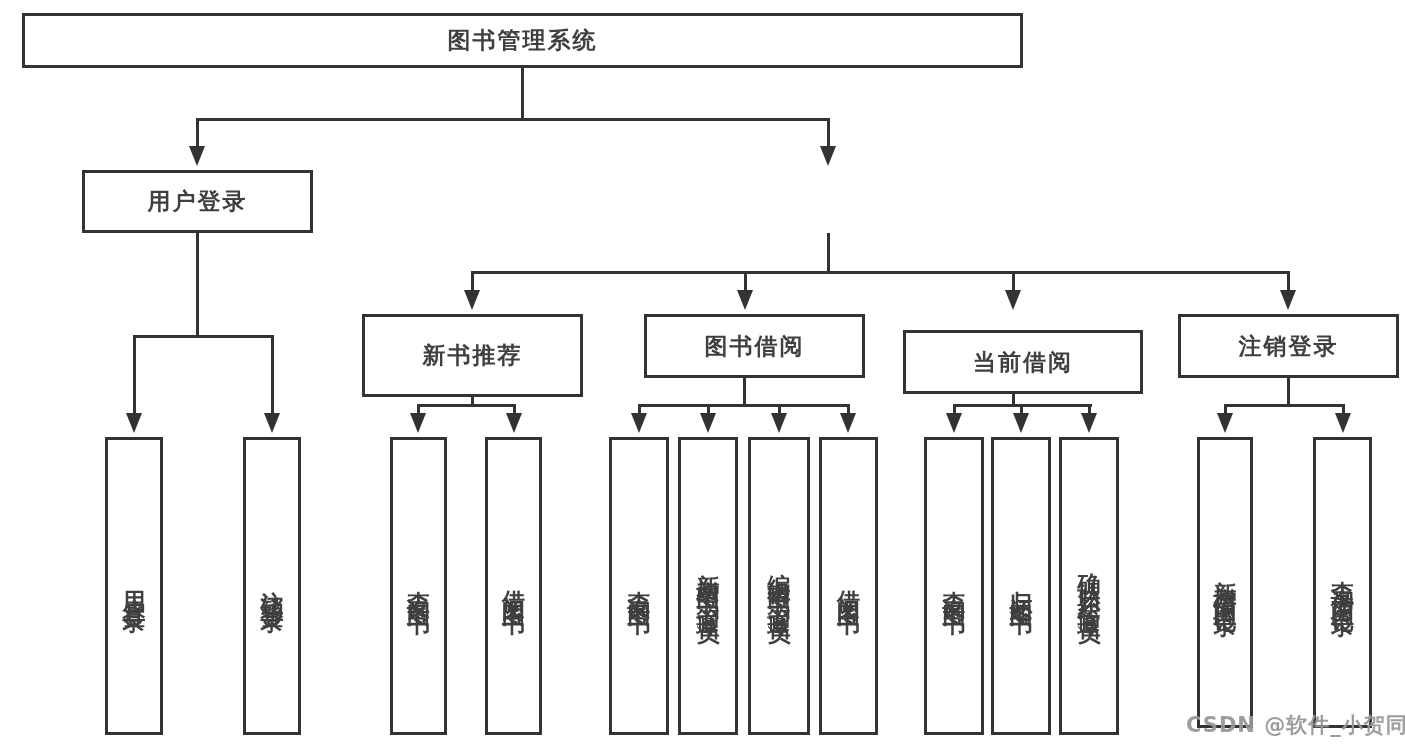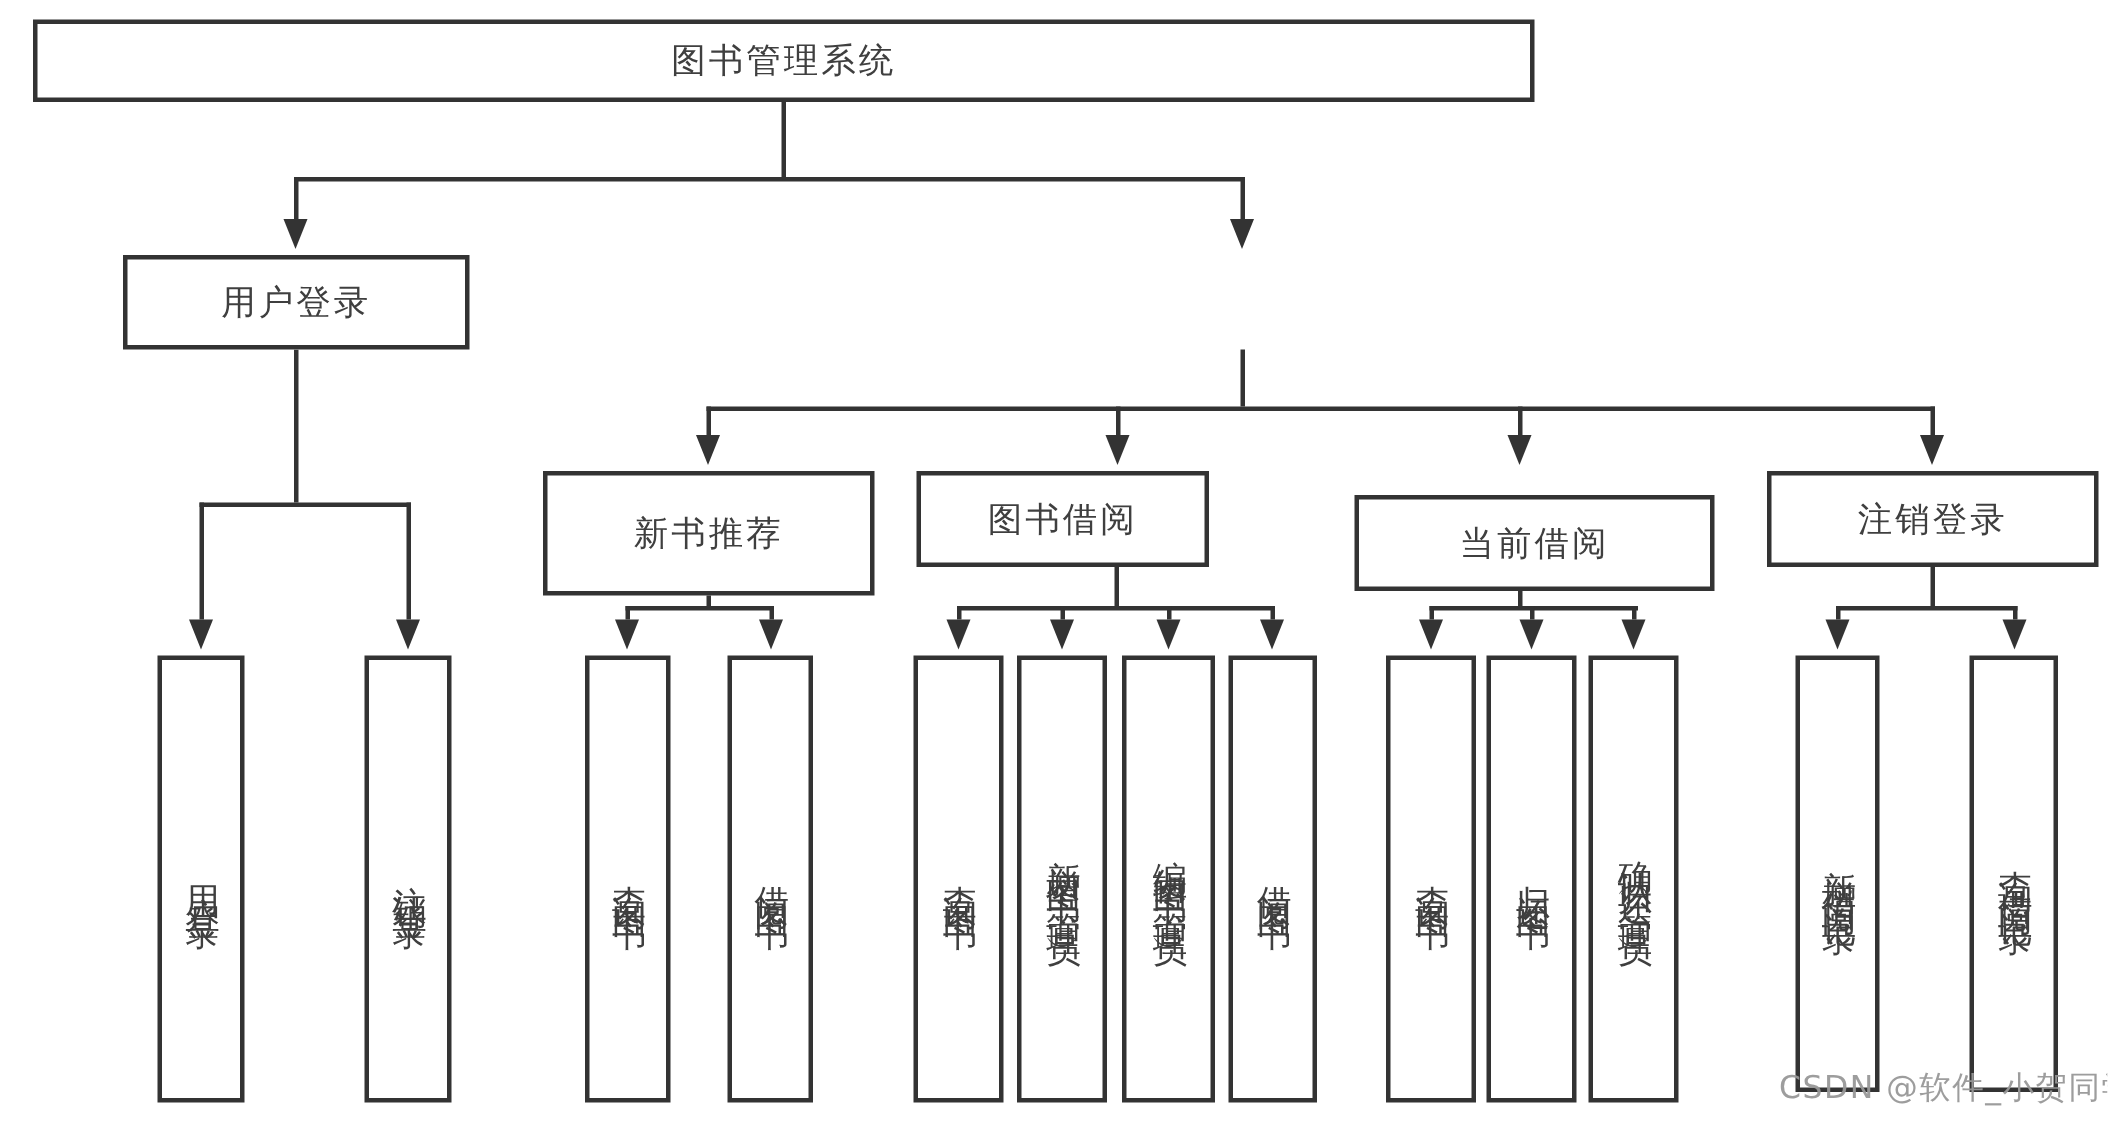--- a/index.html
+++ b/index.html
@@ -1,18 +1,19 @@
 <!DOCTYPE html>
 <html><head>
 <meta charset="utf-8">
 <style>
   html,body{margin:0;padding:0;background:#fff;}
   #canvas{
     position:relative;width:1405px;height:747px;background:#ffffff;overflow:hidden;
     font-family:"DejaVu Sans","Liberation Sans",sans-serif;
+    font-weight:bold;
   }
   .node{
     position:absolute;box-sizing:border-box;background:#ffffff;
     border:3px solid #333333;display:flex;align-items:center;justify-content:center;
     z-index:2;
   }
   .node .lbl{font-size:23px;color:#3f3f3f;letter-spacing:2px;white-space:nowrap;}
   .node.v .lbl{
     writing-mode:vertical-rl;text-orientation:mixed;
     font-size:23px;letter-spacing:7px;line-height:1;white-space:normal;
@@ -63,21 +64,21 @@
   <div class="vl" style="left:744px;top:271px;height:19px"></div>
   <div class="ah" style="left:737px;top:290px"></div>
   <div class="vl" style="left:1012px;top:271px;height:19px"></div>
   <div class="ah" style="left:1005px;top:290px"></div>
   <div class="vl" style="left:1287px;top:271px;height:19px"></div>
   <div class="ah" style="left:1280px;top:290px"></div>
 
   <div class="node h" style="left:362px;top:314px;width:221px;height:83px">
     <span class="lbl">新书推荐</span>
   </div>
-  <div class="node h" style="left:611px;top:314px;width:195px;height:64px">
+  <div class="node h" style="left:644px;top:314px;width:221px;height:64px">
     <span class="lbl">图书借阅</span>
   </div>
   <div class="node h" style="left:903px;top:330px;width:240px;height:64px">
     <span class="lbl">当前借阅</span>
   </div>
   <div class="node h" style="left:1178px;top:314px;width:221px;height:64px">
     <span class="lbl">注销登录</span>
   </div>
 
   <div class="vl" style="left:471px;top:378px;height:26px"></div>

